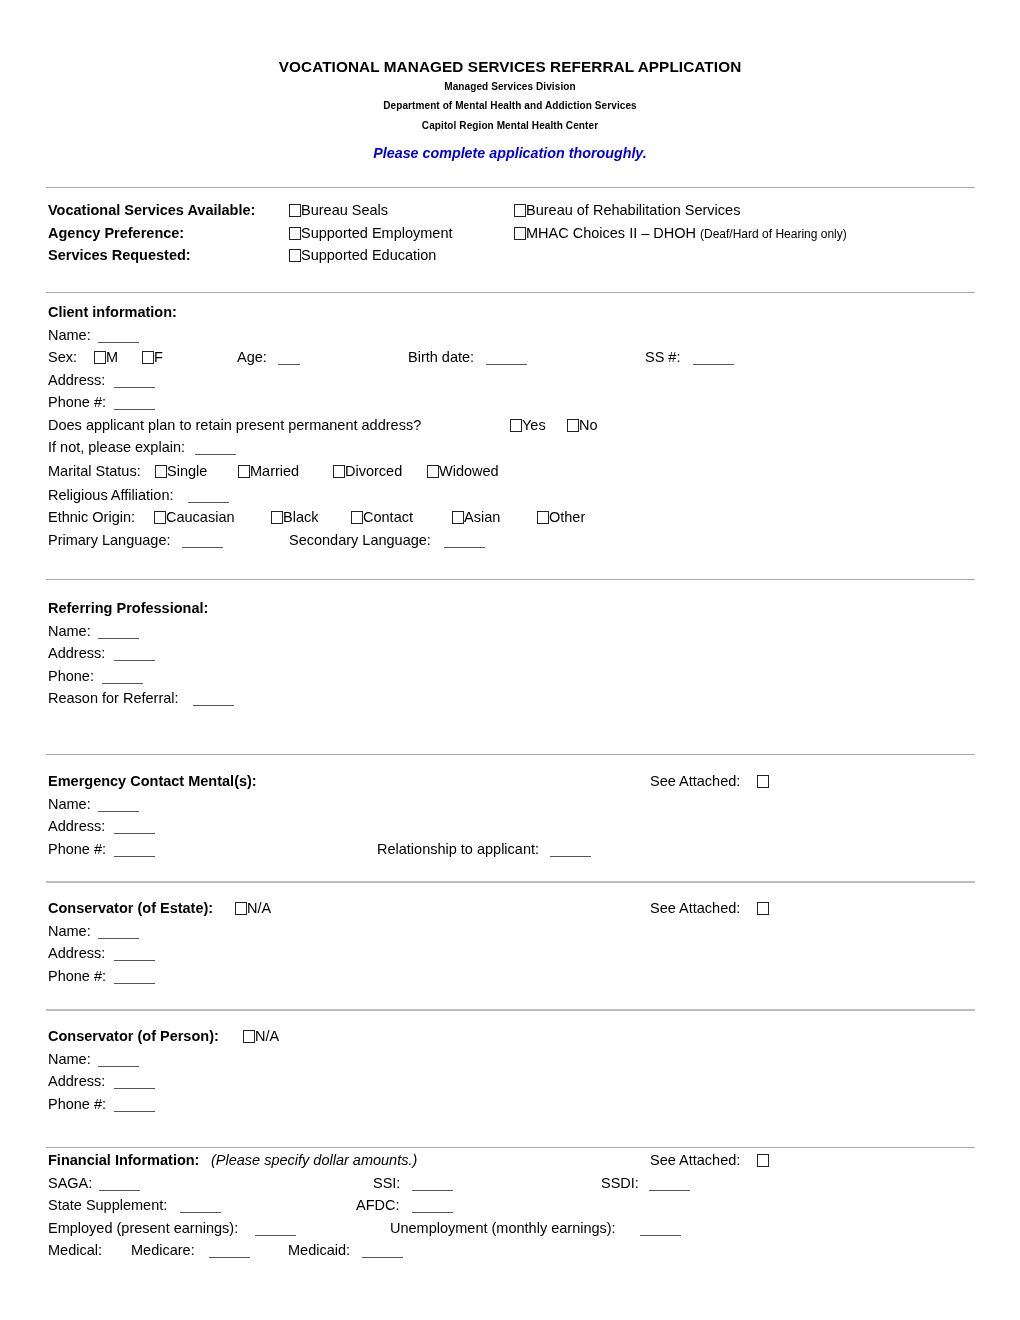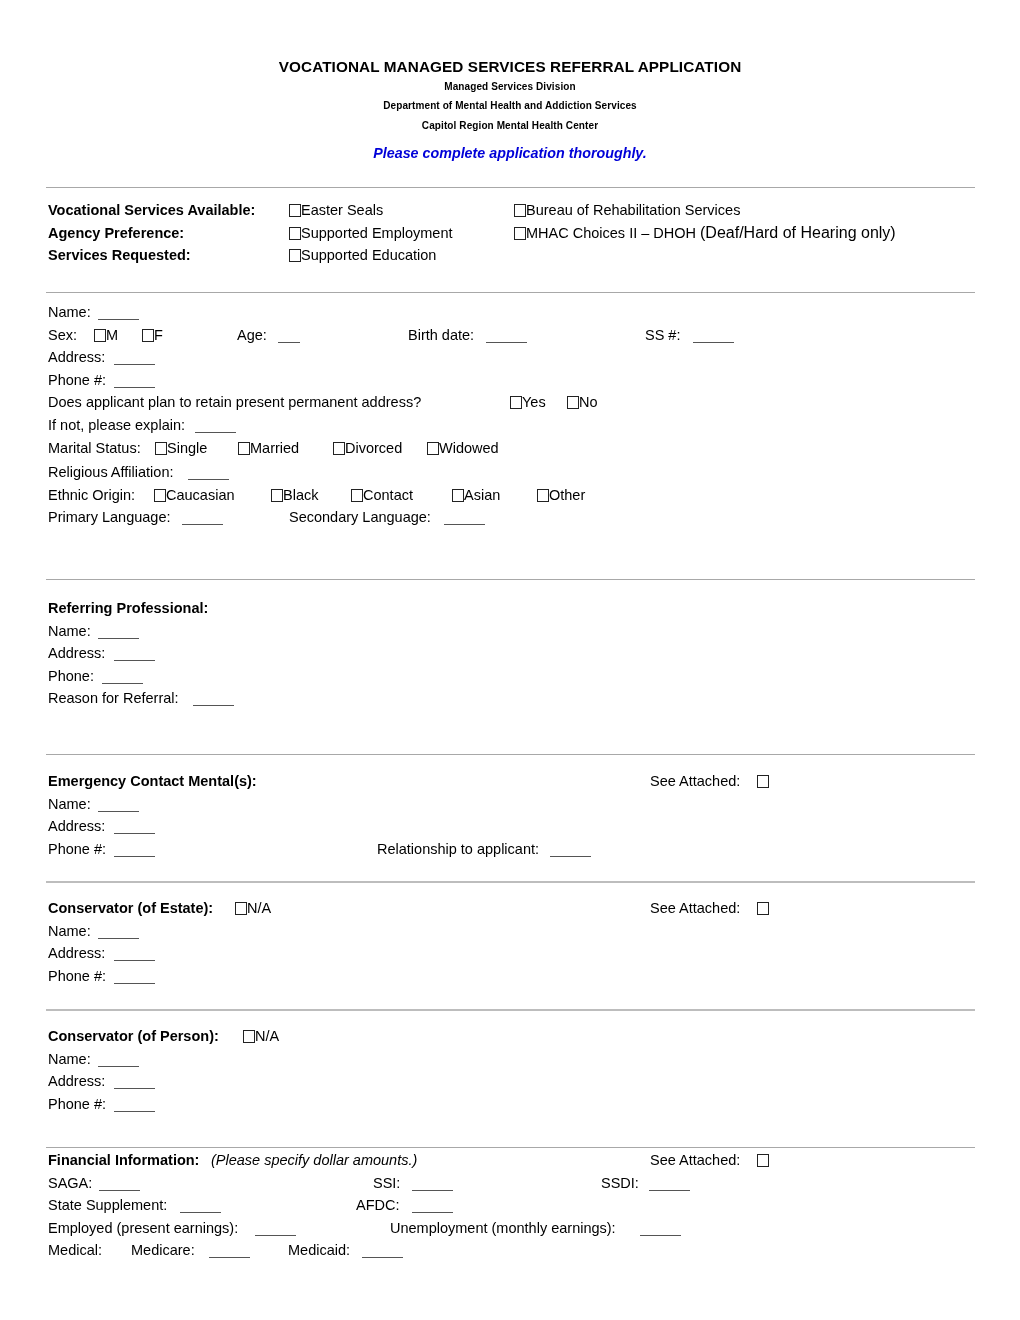--- a/index.html
+++ b/index.html
@@ -68,21 +68,21 @@
     right: 40px;
   }
   .row {
     position: relative;
     height: 22.5px;
     line-height: 22.5px;
     white-space: nowrap;
   }
   .bold { font-weight: bold; }
   .ital { font-style: italic; }
-  .small { font-size: 16px; }
+  .small { font-size: 12px; }
 
   .cell {
     position: absolute;
     top: 0;
     white-space: nowrap;
   }
 
   
   .cb {
     display: inline-block;
@@ -120,21 +120,21 @@
     <div class="note">Please complete application thoroughly.</div>
   </div>
 
   <hr class="rule" style="top:180px">
 
   <div class="section" style="top:199px">
 
     <div class="row">
       <span class="cell bold" style="left:0px">Vocational Services Available:</span>
       <span class="cell cbwrap" style="left:241px">
-        <span class="cb"></span><span>Easter Seals</span>
+        <span class="cb"></span><span>Bureau Seals</span>
       </span>
       <span class="cell cbwrap" style="left:466px">
         <span class="cb"></span><span>Bureau of Rehabilitation Services</span>
       </span>
     </div>
 
     <div class="row">
       <span class="cell bold" style="left:0px">Agency Preference:</span>
       <span class="cell cbwrap" style="left:241px">
         <span class="cb"></span><span>Supported Employment</span>
@@ -150,20 +150,23 @@
         <span class="cb"></span><span>Supported Education</span>
       </span>
     </div>
 
   </div>
 
   <hr class="rule" style="top:285px">
 
   <div class="section" style="top:301px">
 
+    <div class="row">
+      <span class="cell bold" style="left:0px">Client information:</span>
+    </div>
 
     <div class="row">
       <span class="cell" style="left:0px">Name:</span>
       <span class="cell" style="left:46px"><span class="blank b-md"></span></span>
     </div>
 
     <div class="row">
       <span class="cell" style="left:0px">Sex:</span>
       <span class="cell cbwrap" style="left:46px">
         <span class="cb"></span><span>M</span>

